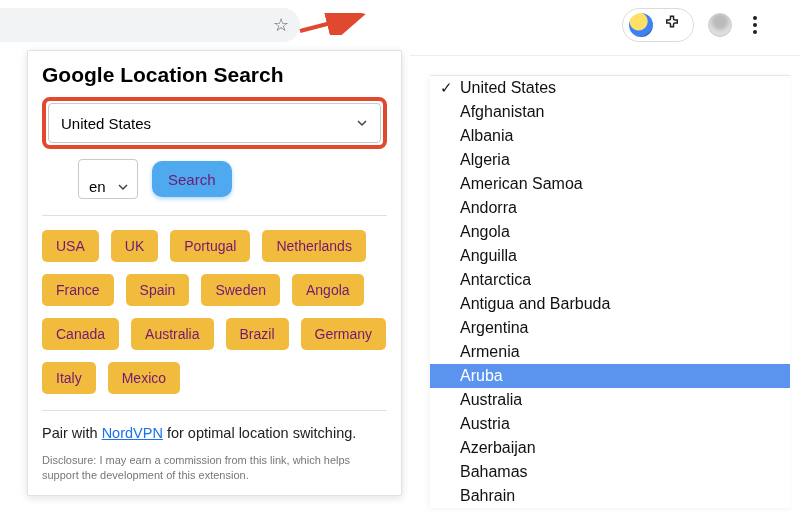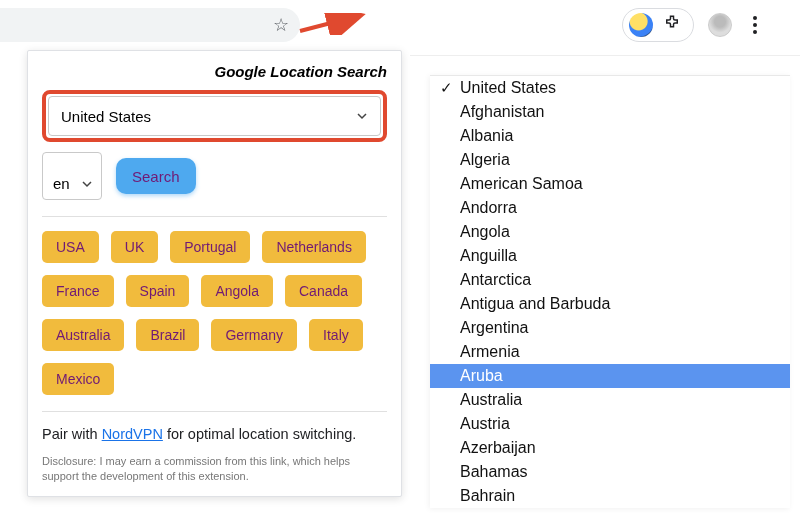--- a/index.html
+++ b/index.html
@@ -93,25 +93,24 @@
     top: 50px;
     left: 27px;
     width: 375px;
     background: #fff;
     border: 1px solid #dfe1e5;
     border-radius: 2px;
     box-shadow: 0 2px 8px rgba(0,0,0,0.12);
     padding: 8px 14px 12px 14px;
   }
   .panel-title {
-    text-align: right;
+    text-align: left;
     font-weight: bold;
-    font-size: 15px;
+    font-size: 21px;
     padding: 4px 0 10px 0;
-    font-style: italic;
   }
   .highlight-frame {
     border: 4px solid #e0492f;
     border-radius: 8px;
     padding: 2px;
     margin-bottom: 10px;
   }
   .country-select {
     width: 100%;
     height: 40px;
@@ -129,30 +128,31 @@
     width: 12px; height: 12px;
   }
   .row-lang {
     display: flex;
     align-items: center;
     gap: 14px;
     margin-bottom: 16px;
   }
   .lang-select {
     width: 60px;
-    height: 48px;
+    height: 40px;
     border: 1px solid #c9c9c9;
     border-radius: 4px;
     background: #fff;
     display: flex;
     align-items: center;
     justify-content: space-between;
     padding: 15px 8px 0 10px;
     font-size: 15px;
     cursor: pointer;
+    margin-left: 36px;
   }
   .search-btn {
     height: 36px;
     padding: 0 16px;
     background: #4ea9ef;
     color: #701a75;
     border: none;
     border-radius: 10px;
     box-shadow: 0 2px 4px rgba(78,169,239,0.45);
     font-size: 15px;
@@ -291,20 +291,21 @@
 
   <hr class="sep">
 
   <div class="chips" id="chips">
       <div class="chip">USA</div>
       <div class="chip">UK</div>
       <div class="chip">Portugal</div>
       <div class="chip">Netherlands</div>
       <div class="chip">France</div>
       <div class="chip">Spain</div>
+      <div class="chip">Sweden</div>
       <div class="chip">Angola</div>
       <div class="chip">Canada</div>
       <div class="chip">Australia</div>
       <div class="chip">Brazil</div>
       <div class="chip">Germany</div>
       <div class="chip">Italy</div>
       <div class="chip">Mexico</div>
     </div>
 
   <hr class="sep">

